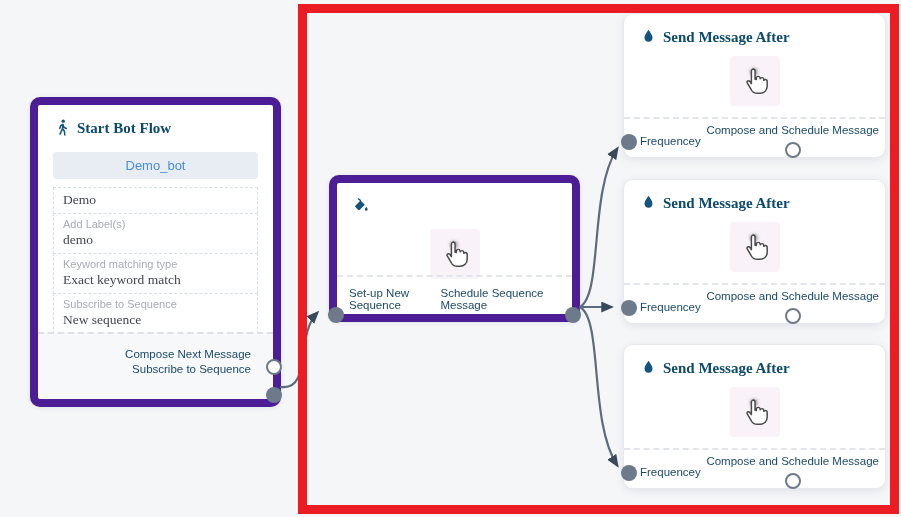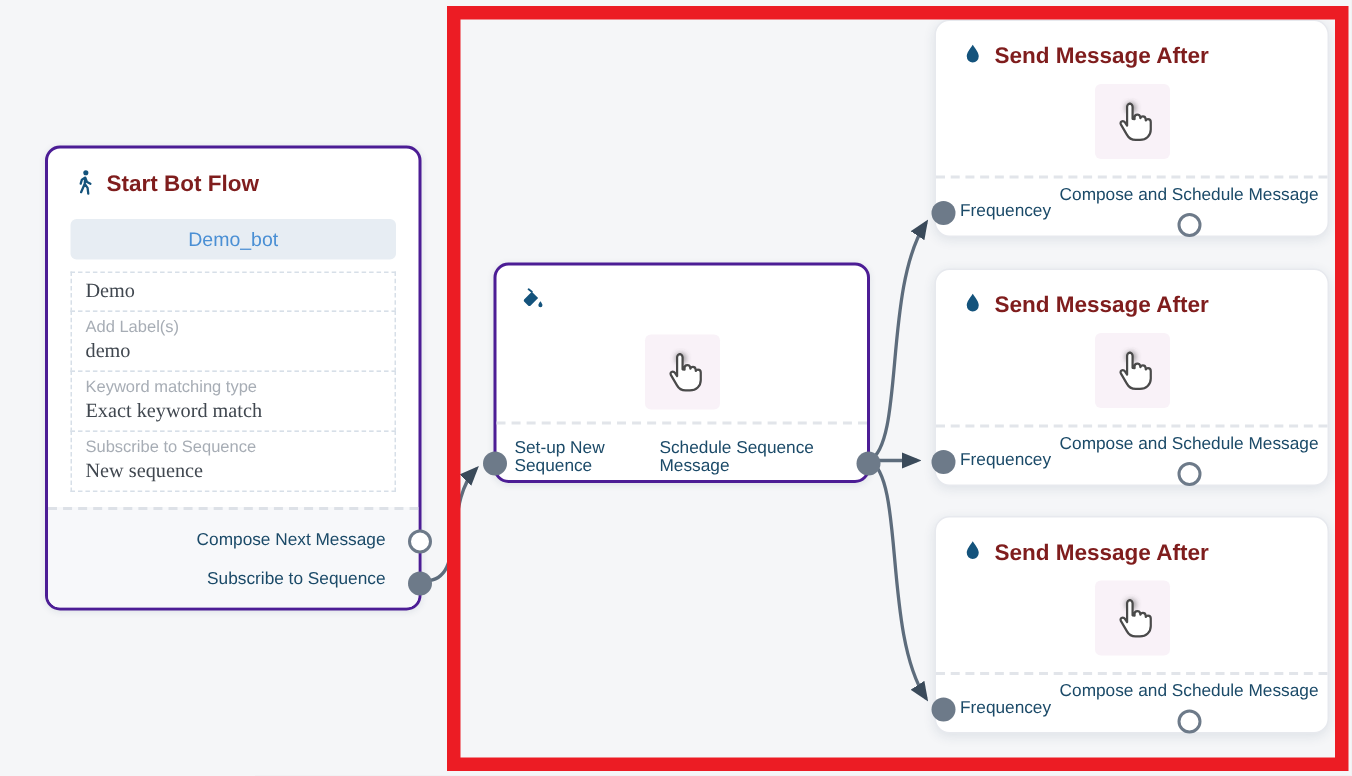--- a/index.html
+++ b/index.html
@@ -1,38 +1,38 @@
 <!DOCTYPE html>
 <html><head>
 <meta charset="utf-8">
 <style>
   html,body{margin:0;padding:0;}
   body{font-family:"Liberation Sans", sans-serif; background:#e9eaee;}
   .canvas{position:relative;width:901px;height:517px;background:#f5f6f8;overflow:hidden;}
 
   
   .node{position:absolute;background:#ffffff;border-radius:10px;box-sizing:border-box;}
-  .node.blue{border:2px solid #4c1d95;box-shadow:0 1px 5px rgba(30,60,90,.10);}
+  .node.blue{border:8px solid #4c1d95;box-shadow:0 1px 5px rgba(30,60,90,.10);}
   .node.plain{border:1px solid #e7e9ee;box-shadow:0 2px 8px rgba(30,60,90,.10);}
 
   .node-title{display:flex;align-items:center;gap:7px;padding:14px 16px 6px 16px;
-      font-size:15px;font-weight:bold;color:#7f1d1d;}
+      font-size:15px;font-weight:bold;color:#0c4a6e;font-family:Liberation Serif, serif;}
   .node-title .ticon{display:inline-flex;width:16px;height:18px;align-items:center;justify-content:center;}
 
   
   #start-node{left:30px;top:97px;width:251px;height:310px;}
   .bot-btn{margin:9px 15px 0 15px;background:#e7edf3;color:#4a8fd4;text-align:center;
       font-size:13px;padding:6px 16px;border-radius:4px;cursor:pointer;}
   .fields{margin:9px 15px 0 15px;}
   .field{border:1px dashed #d7dfe8;padding:3px 9px 4px 9px;margin-top:-1px;background:#fff;}
   .field .flabel{font-size:11px;color:#a7adb5;line-height:14px;}
   .field .fvalue{font-size:13.5px;color:#40474f;line-height:18px;font-family:Liberation Serif, serif;}
   .start-footer{position:absolute;left:0;right:0;bottom:0;height:67px;background:#f7f8fa;
       border-top:2px dashed #dde1e7;border-radius:0 0 8px 8px;
-      display:flex;flex-direction:column;justify-content:flex-start;gap:11px;padding-top:13px;box-sizing:border-box;padding-left:40px;}
+      display:flex;flex-direction:column;justify-content:flex-start;padding-top:13px;box-sizing:border-box;padding-left:40px;}
   .out-row{display:flex;justify-content:flex-end;padding-right:22px;font-size:11.5px;color:#1b4a68;line-height:15px;}
 
   
   .port{position:absolute;width:16px;height:16px;border-radius:50%;box-sizing:border-box;z-index:6;cursor:pointer;}
   .port.filled{background:#6d7a89;}
   .port.hollow{background:#ffffff;border:2.5px solid #6d7a89;}
 
   
   #sequence-node{left:329px;top:175px;width:251px;height:147px;}
   .send-node{left:623px;width:263px;height:145px;}

